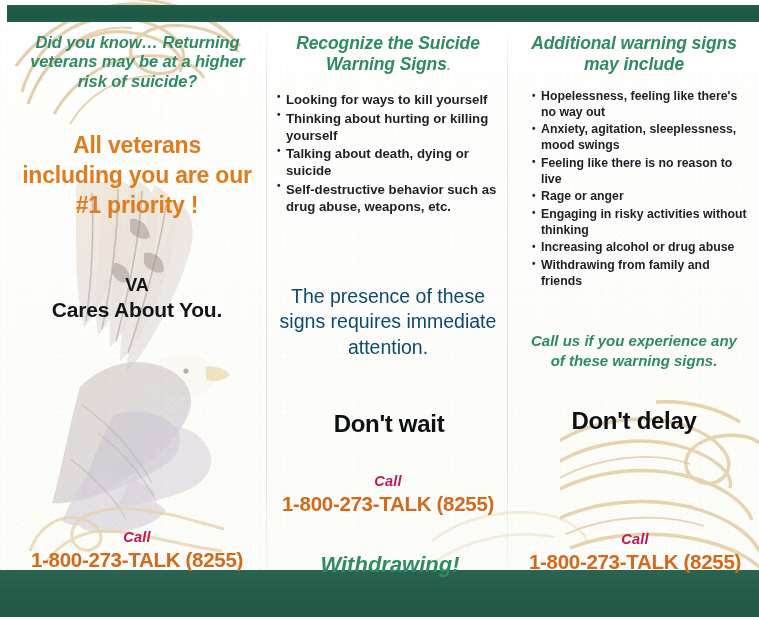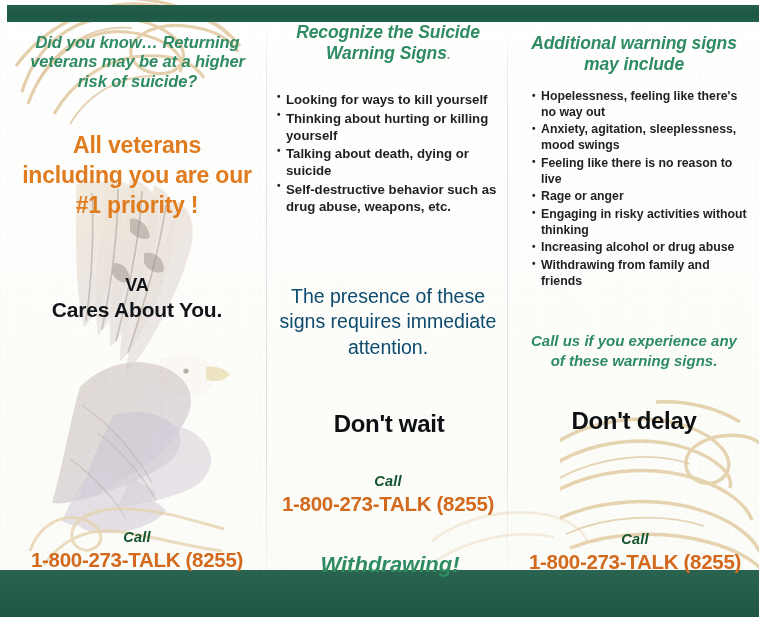--- a/index.html
+++ b/index.html
@@ -76,21 +76,21 @@
     color:#2e8b62;
     font-weight:bold;font-style:italic;
     text-align:center;line-height:1.18;
     letter-spacing:-0.1px;
   }
   .hdr-left{
     position:absolute;left:18px;top:11px;width:225px;
     font-size:16.5px;
   }
   .hdr-mid{
-    position:absolute;left:10px;top:0;width:222px;
+    position:absolute;left:10px;top:11px;width:222px;
     font-size:17.5px;
   }
   .hdr-mid .trail-dot{font-style:normal;font-weight:bold;color:#7d9e8c;font-size:12px;}
   .hdr-right{
     position:absolute;left:12px;top:11px;width:228px;
     font-size:17.5px;
   }
 
   .orange-big{
     position:absolute;left:14px;top:93px;width:232px;
@@ -141,21 +141,21 @@
 
   .dont{
     position:absolute;text-align:center;color:#0d1013;font-weight:bold;
     font-size:24px;letter-spacing:-0.3px;
   }
   .dont.mid{left:8px;top:388px;width:228px;}
   .dont.right{left:12px;top:385px;width:228px;}
 
   .call-block{position:absolute;text-align:center;}
   .call-word{
-    color:#14532d;font-weight:bold;font-style:italic;font-size:14.5px;
+    color:#be185d;font-weight:bold;font-style:italic;font-size:14.5px;
     line-height:1.25;letter-spacing:0.2px;
   }
   .call-number{
     color:#d2691c;font-weight:bold;font-size:20.5px;line-height:1.32;
     letter-spacing:-0.3px;white-space:nowrap;
   }
   .call-left{left:8px;top:506px;width:244px;}
   .call-mid{left:4px;top:450px;width:234px;}
   .call-right{left:10px;top:508px;width:234px;}
 </style>

